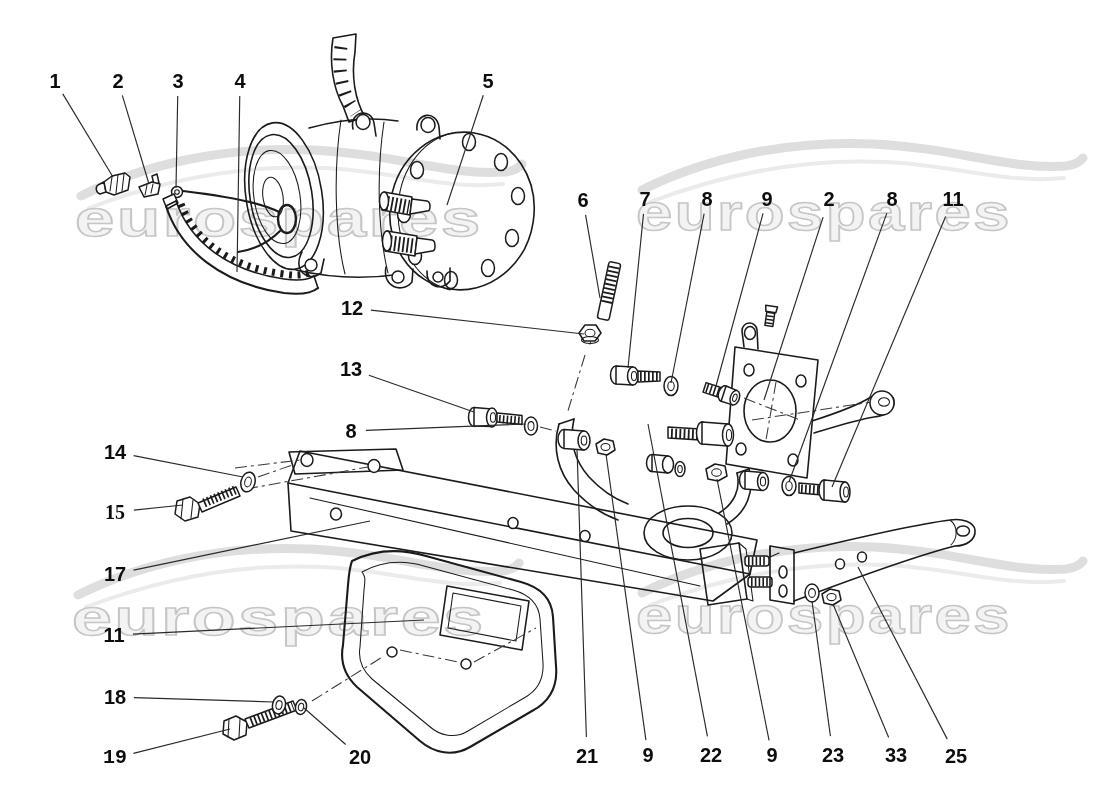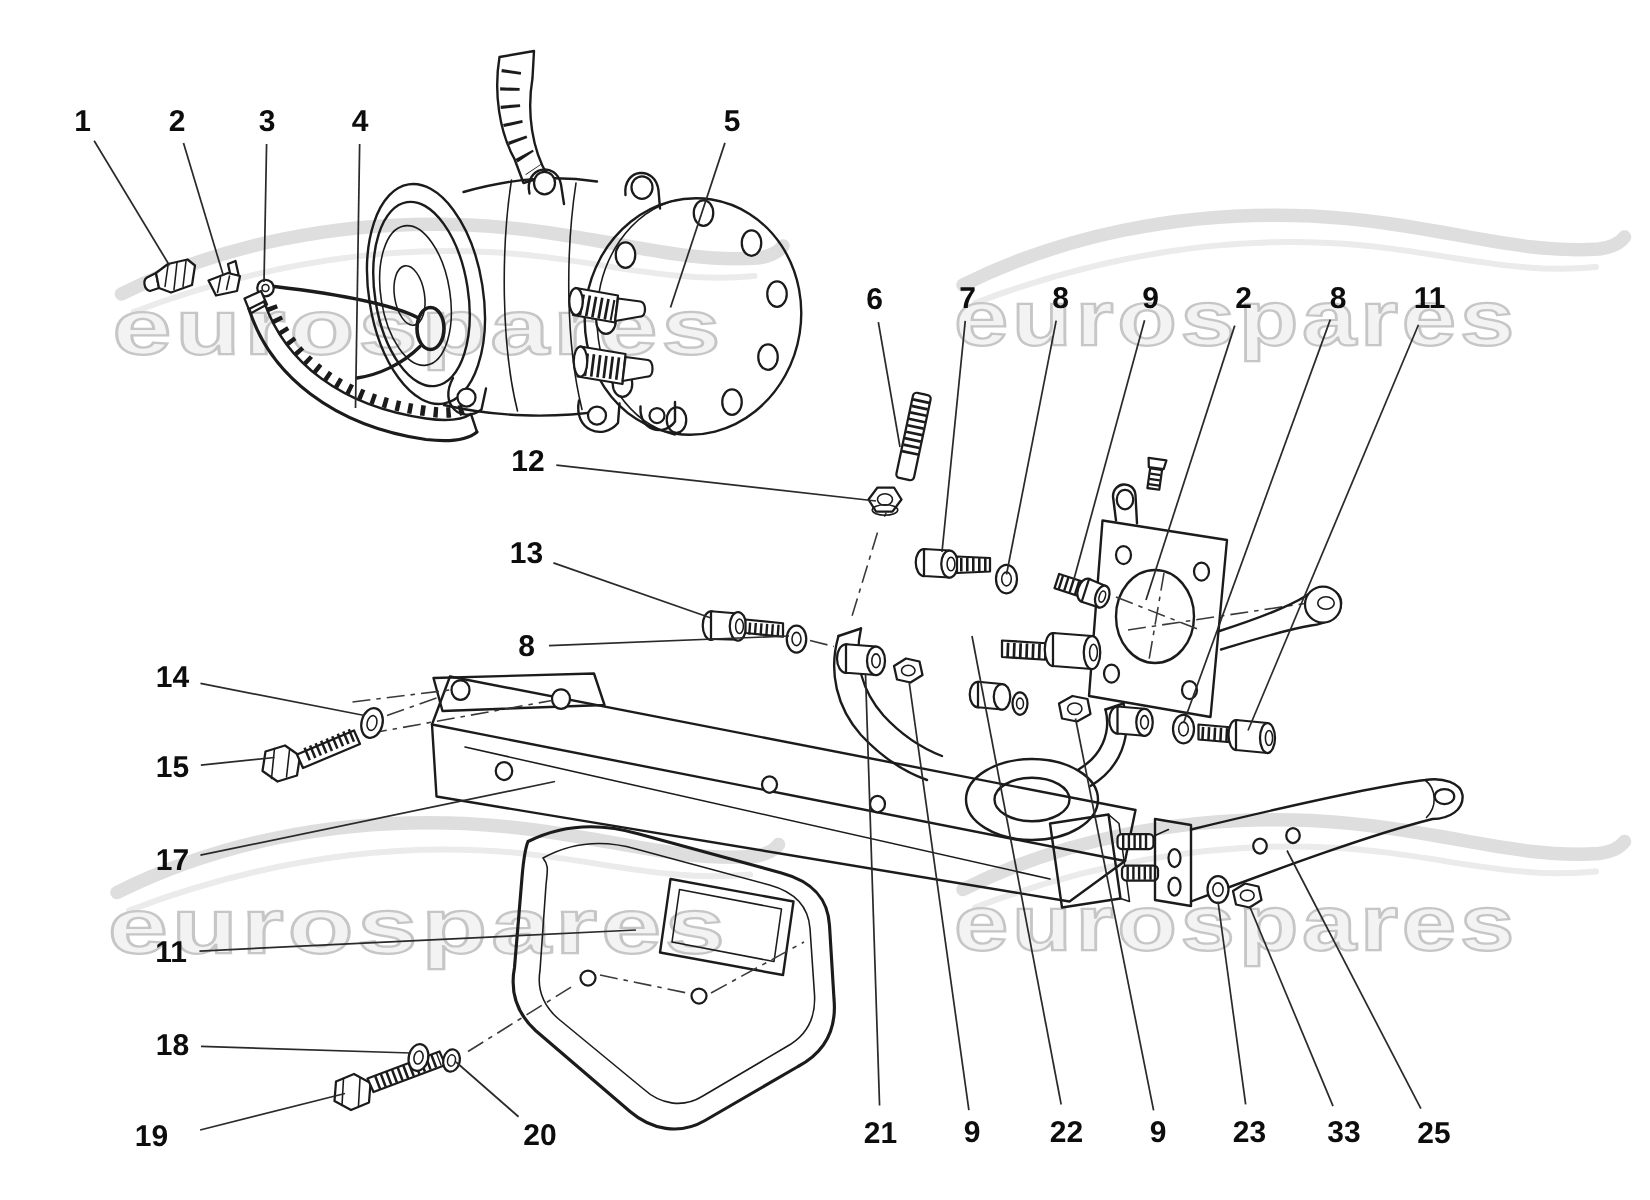--- a/index.html
+++ b/index.html
@@ -344,25 +344,25 @@
       <span class="callout" style="left: 645px; top: 199px;">7</span>
       <span class="callout" style="left: 707px; top: 199px;">8</span>
       <span class="callout" style="left: 767px; top: 199px;">9</span>
       <span class="callout" style="left: 829px; top: 199px;">2</span>
       <span class="callout" style="left: 892px; top: 199px;">8</span>
       <span class="callout" style="left: 953px; top: 199px;">11</span>
       <span class="callout" style="left: 352px; top: 308px;">12</span>
       <span class="callout" style="left: 351px; top: 369px; text-align: right;">13</span>
       <span class="callout" style="left: 351px; top: 431px;">8</span>
       <span class="callout" style="left: 115px; top: 452px;">14</span>
-      <span class="callout" style="left: 115px; top: 512px;">15</span>
+      <span class="callout" style="left: 115px; top: 512px; font-family: Liberation Serif, serif;">15</span>
       <span class="callout" style="left: 115px; top: 574px;">17</span>
       <span class="callout" style="left: 114px; top: 635px;">11</span>
       <span class="callout" style="left: 115px; top: 697px; text-align: center;">18</span>
-      <span class="callout" style="left: 101px; top: 758px;">19</span>
+      <span class="callout" style="left: 115px; top: 758px; font-family: Liberation Mono, monospace;">19</span>
       <span class="callout" style="left: 360px; top: 757px;">20</span>
       <span class="callout" style="left: 587px; top: 756px;">21</span>
       <span class="callout" style="left: 648px; top: 755px;">9</span>
       <span class="callout" style="left: 711px; top: 755px;">22</span>
       <span class="callout" style="left: 772px; top: 755px;">9</span>
       <span class="callout" style="left: 833px; top: 755px;">23</span>
       <span class="callout" style="left: 896px; top: 755px;">33</span>
       <span class="callout" style="left: 956px; top: 756px;">25</span>
     </div>
 </div>

